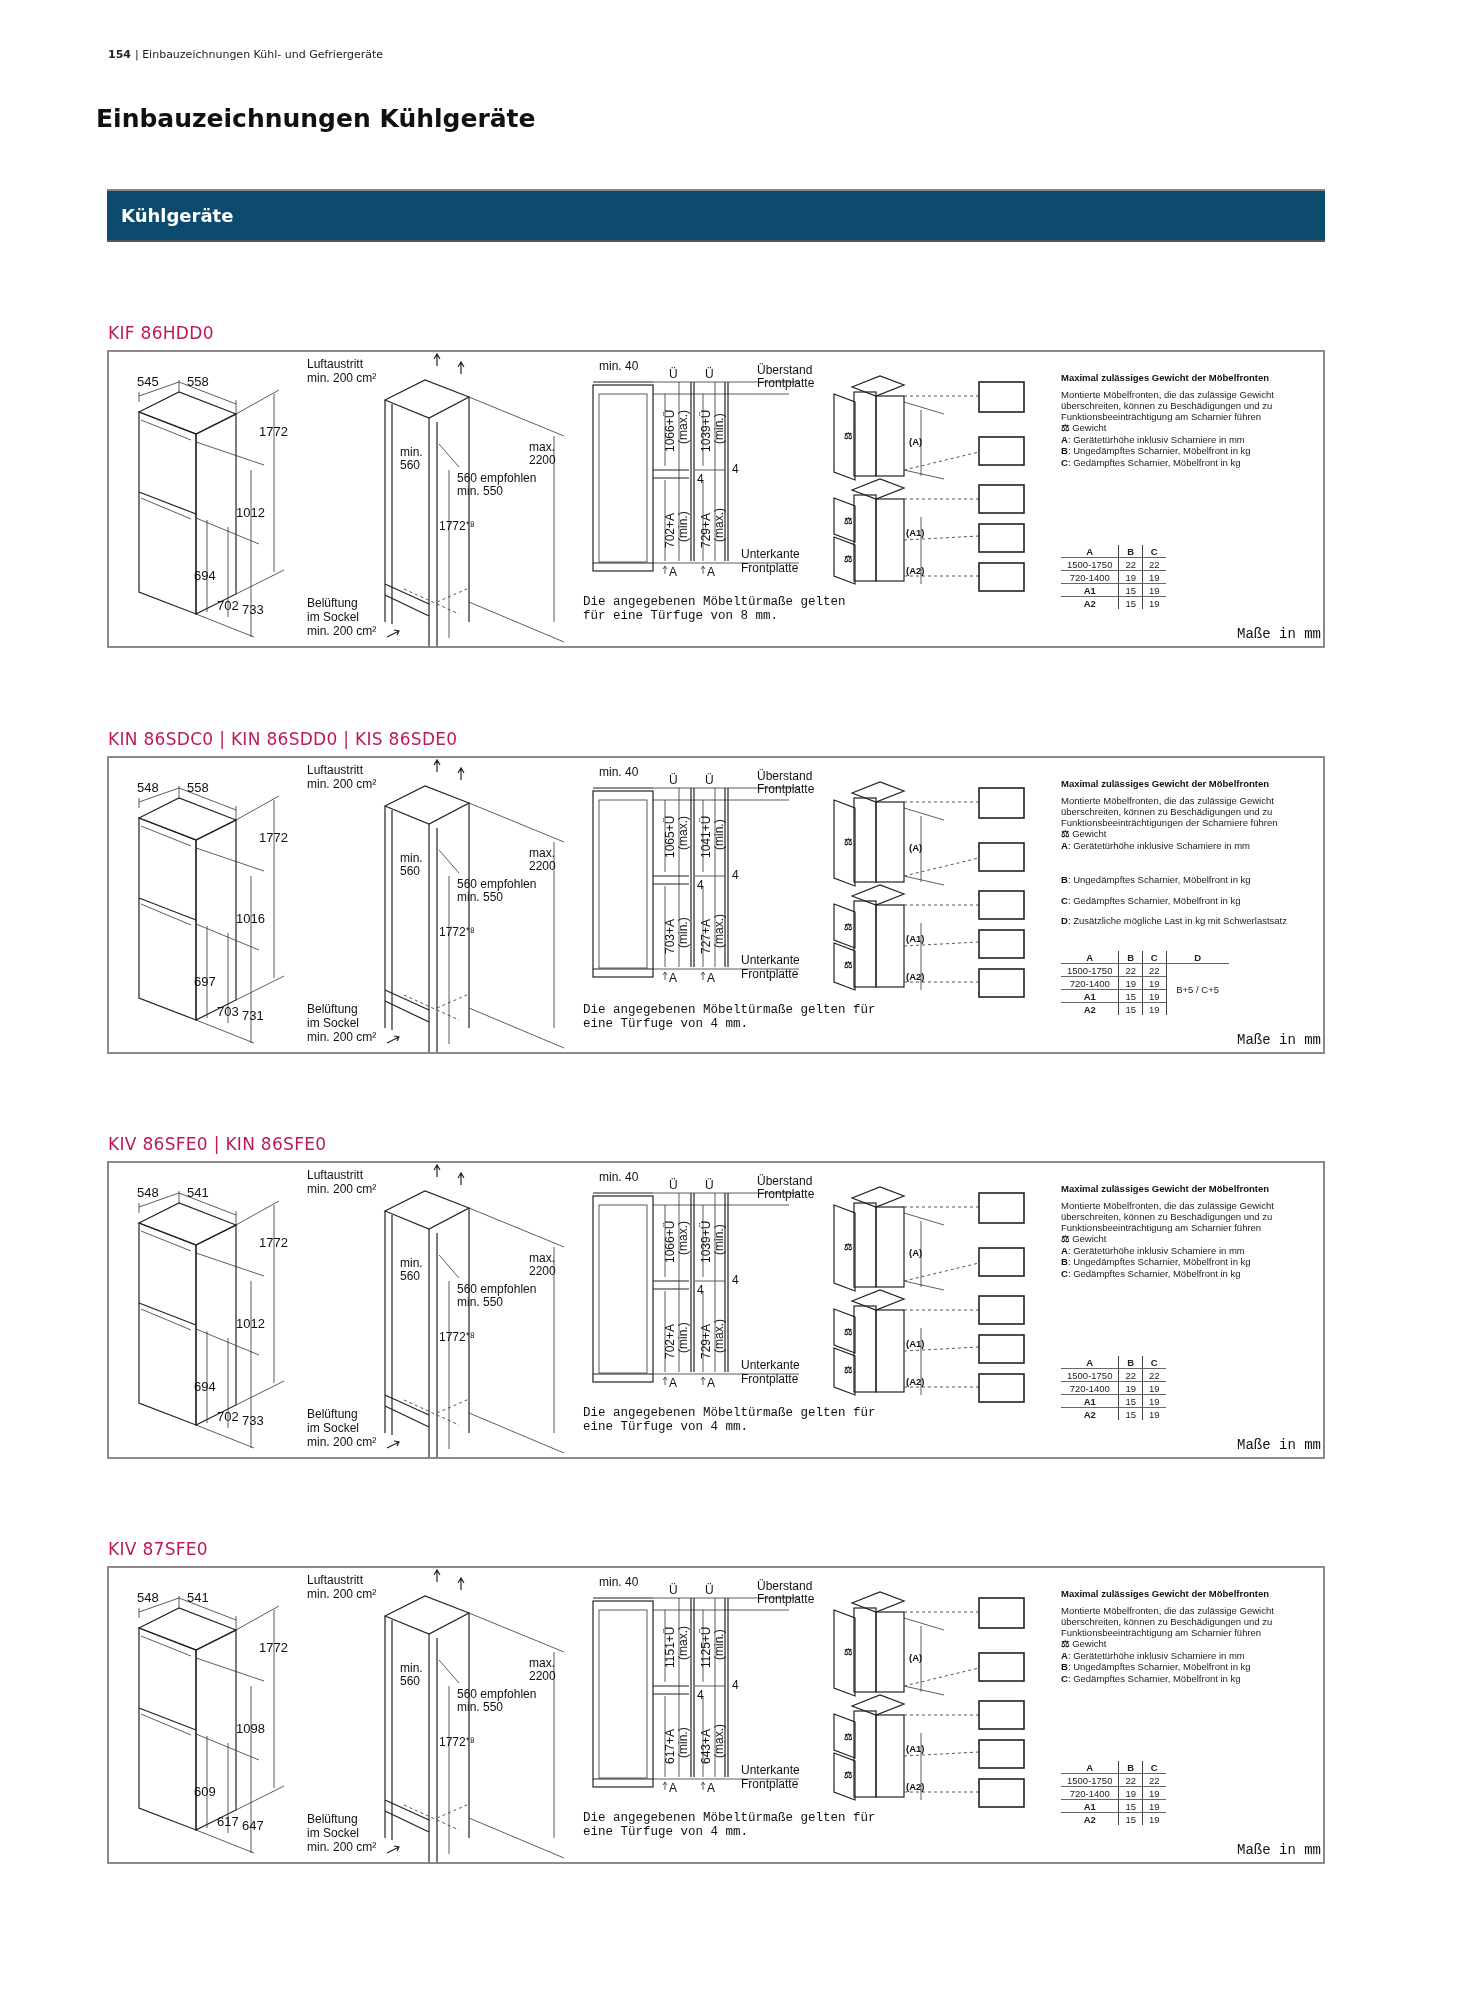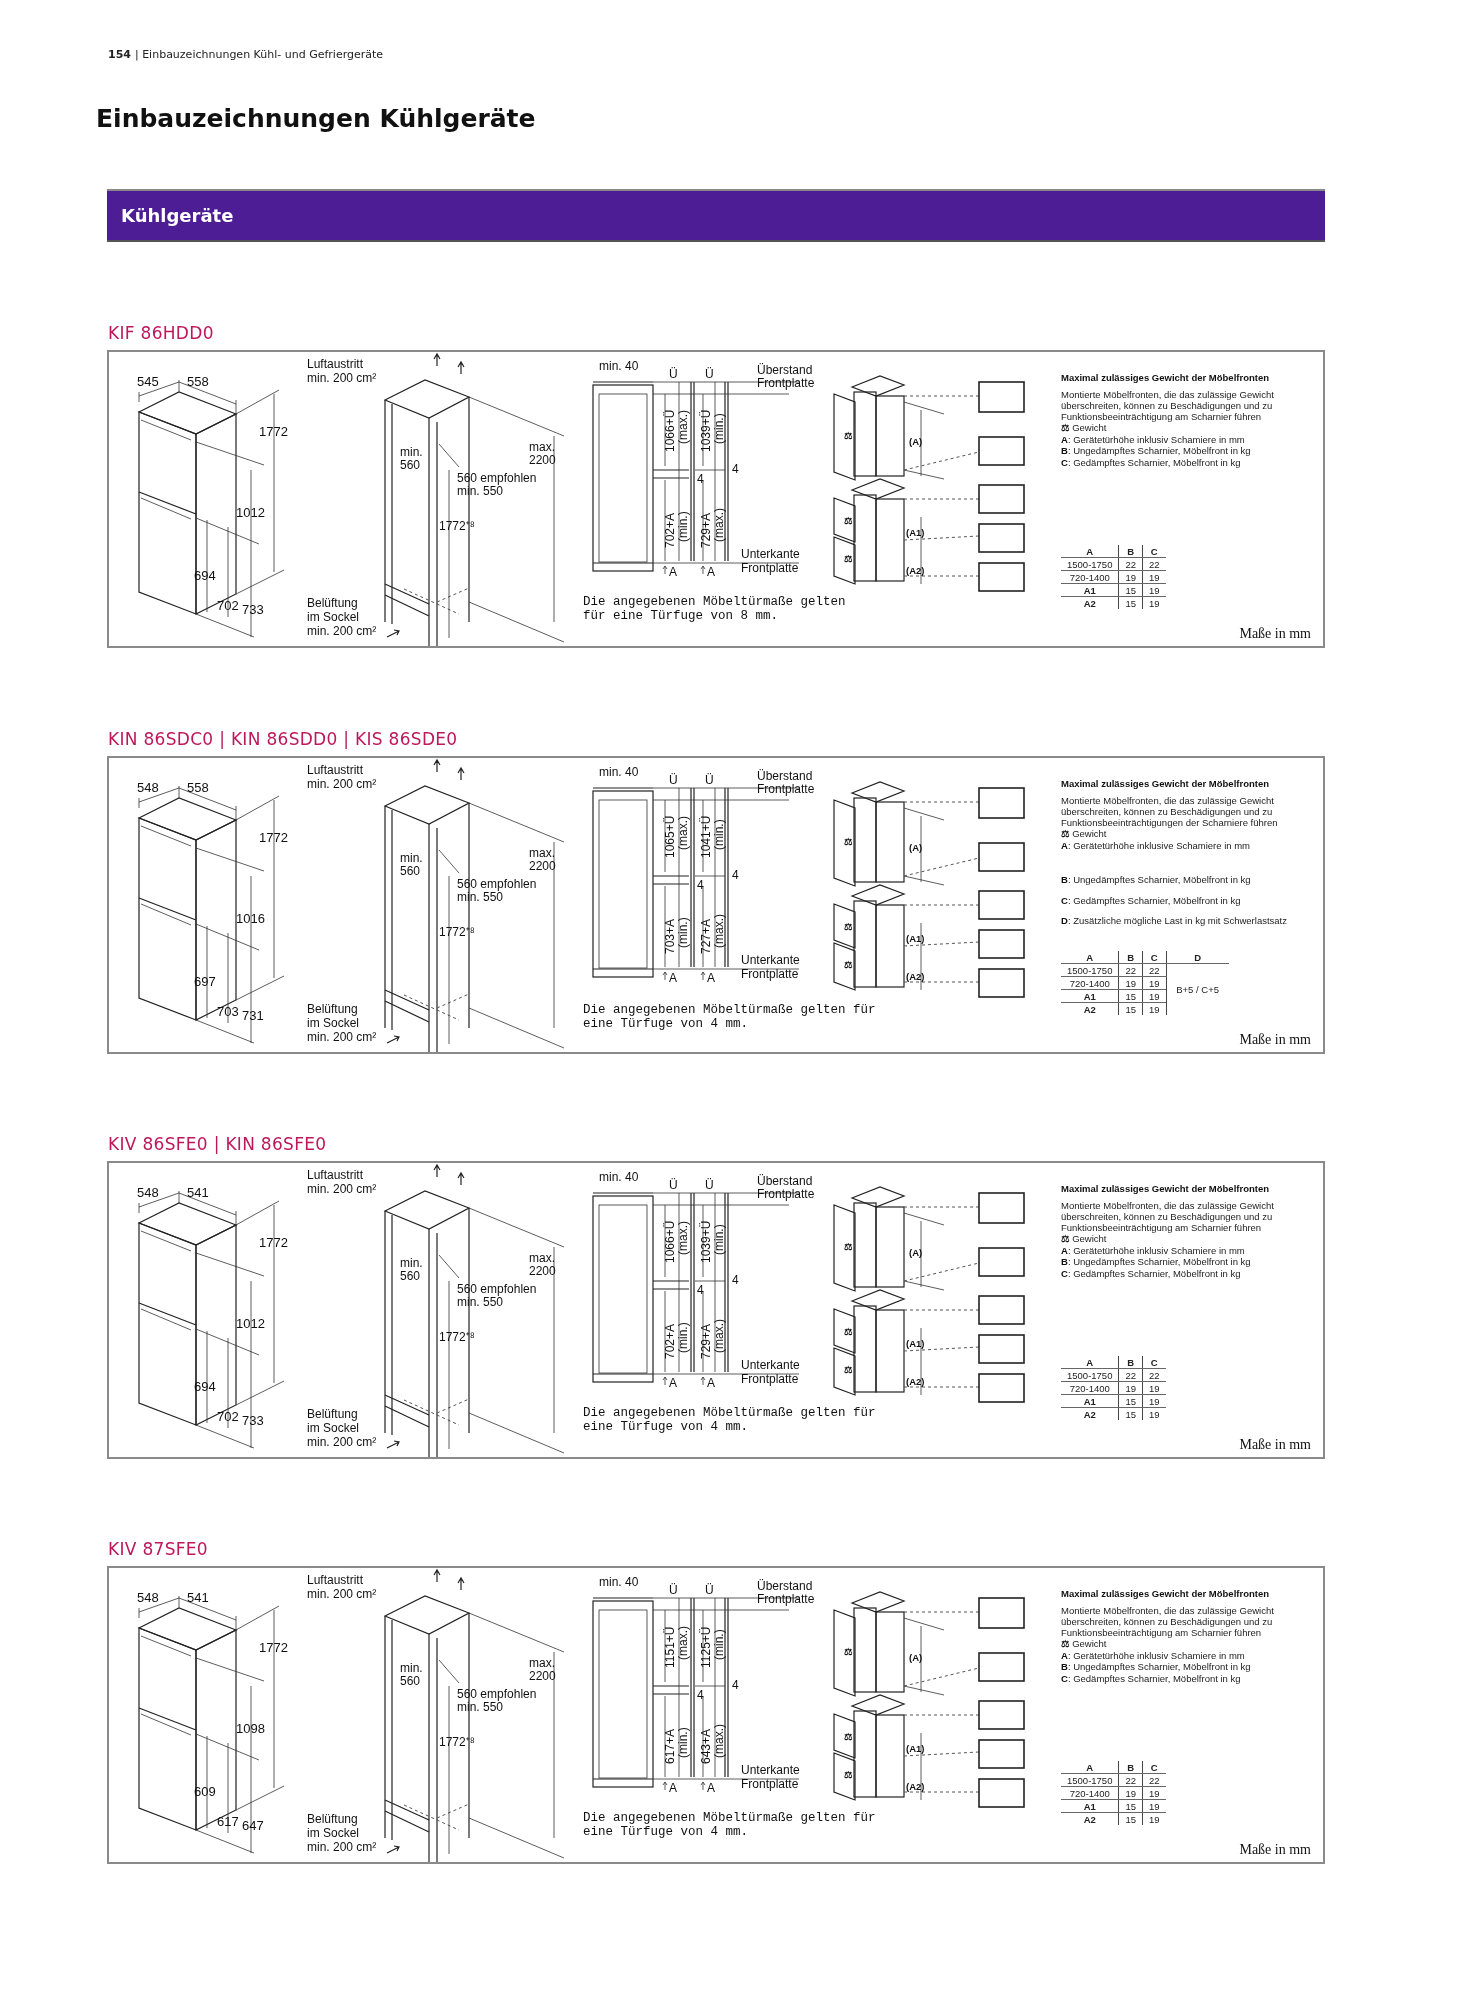--- a/index.html
+++ b/index.html
@@ -1,28 +1,28 @@
 <!DOCTYPE html>
 <html><head>
 <meta charset="utf-8">
 <style>
   html,body{margin:0;padding:0;background:#fff;}
   body{width:1481px;height:2000px;position:relative;overflow:hidden;font-family:"DejaVu Sans",sans-serif;color:#111;}
   .running-head{position:absolute;left:108px;top:48px;font-size:11px;color:#222;}
   .running-head b{font-weight:bold;margin-right:4px;}
   .page-title{position:absolute;left:96px;top:104px;font-size:25px;font-weight:bold;color:#111;}
-  .section-bar{position:absolute;left:107px;top:189px;width:1218px;height:53px;background:#4c1d95;border-top:2px solid #888;border-bottom:2px solid #555;box-sizing:border-box;}
+  .section-bar{position:absolute;left:107px;top:189px;width:1218px;height:53px;background:#0c4a6e;border-top:2px solid #888;border-bottom:2px solid #555;box-sizing:border-box;}
   .section-bar span{position:absolute;left:14px;top:14px;color:#fff;font-weight:bold;font-size:18px;}
   .model-title{position:absolute;left:108px;font-size:17px;color:#be185d;letter-spacing:.3px;}
   .panel{position:absolute;left:107px;width:1218px;height:298px;border:2px solid #8a8a8a;box-sizing:border-box;background:#fff;}
   .panel svg{position:absolute;left:0;top:0;}
   .t{font-family:"Liberation Sans",sans-serif;font-size:13px;fill:#111;}
   .ts{font-family:"Liberation Sans",sans-serif;font-size:12px;fill:#111;}
   .tb{font-family:"Liberation Sans",sans-serif;font-size:9.5px;font-weight:bold;fill:#111;}
-  .units{position:absolute;right:12px;bottom:4px;font-size:14px;font-family:Liberation Serif, serif;color:#111;margin-left:28px;}
+  .units{position:absolute;right:2px;bottom:4px;font-size:14px;font-family:Liberation Mono, monospace;color:#111;margin-left:28px;}
   .ln{stroke:#222;stroke-width:1.2;fill:none;}
   .lt{stroke:#333;stroke-width:.8;fill:none;}
   .dash{stroke:#555;stroke-width:1;fill:none;stroke-dasharray:3 3;}
   .box{stroke:#222;stroke-width:1.6;fill:#fff;}
   .note{position:absolute;font-family:Liberation Mono, monospace;font-size:12.5px;line-height:14px;color:#111;}
   .weight{position:absolute;left:952px;top:20px;width:245px;font-family:"Liberation Sans",sans-serif;color:#222;}
   .weight .wt{font-weight:bold;font-size:9.5px;color:#111;margin-bottom:6px;}
   .weight .wd{font-size:9.5px;line-height:11px;}
   .weight .wl{font-size:9.5px;line-height:11.5px;}
   .weight .wl b{color:#111;}

